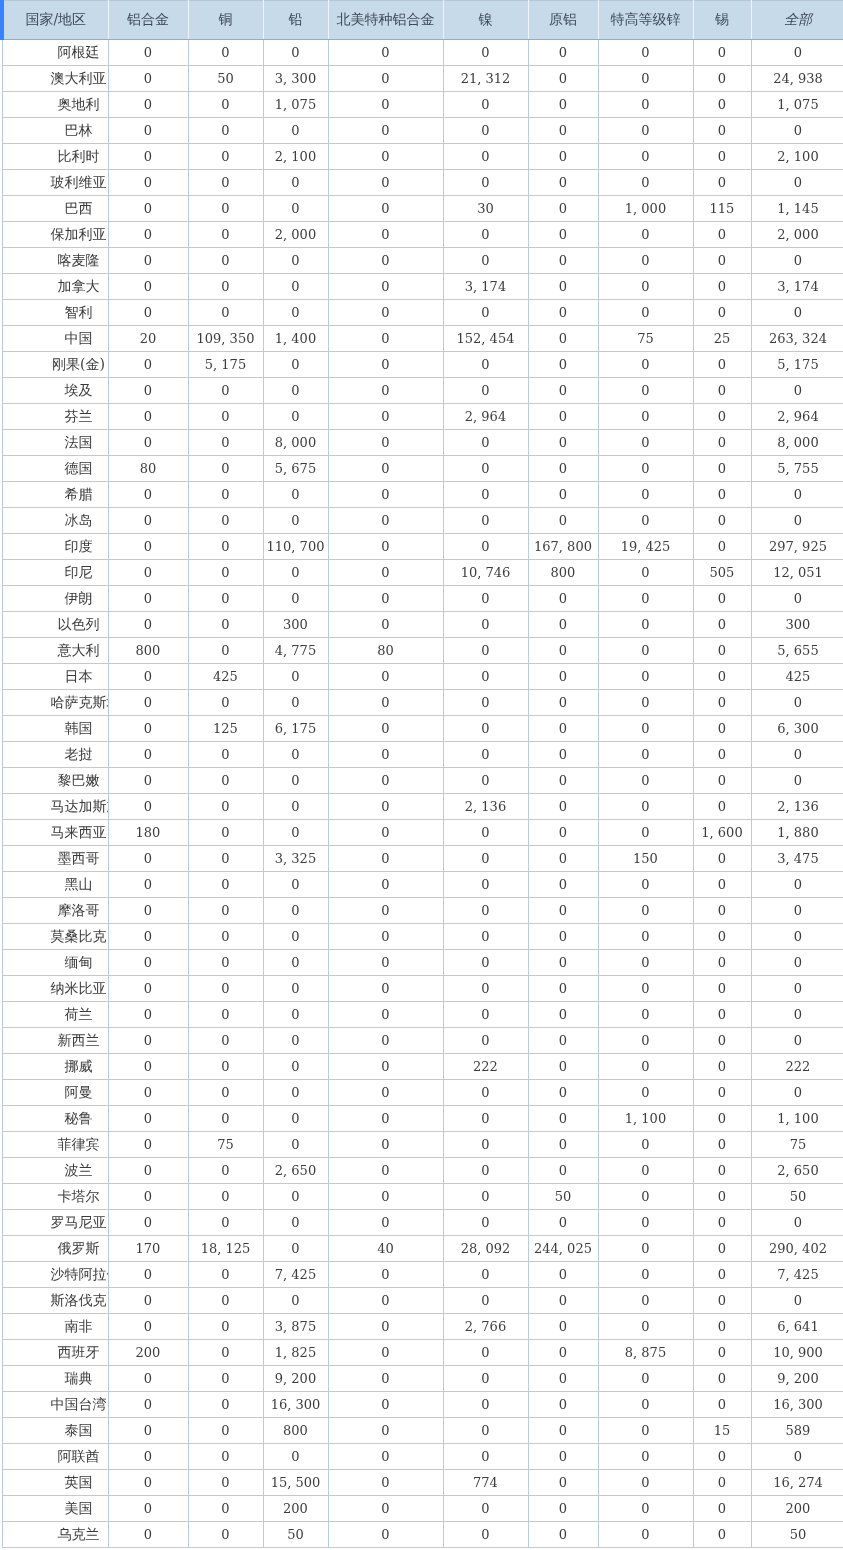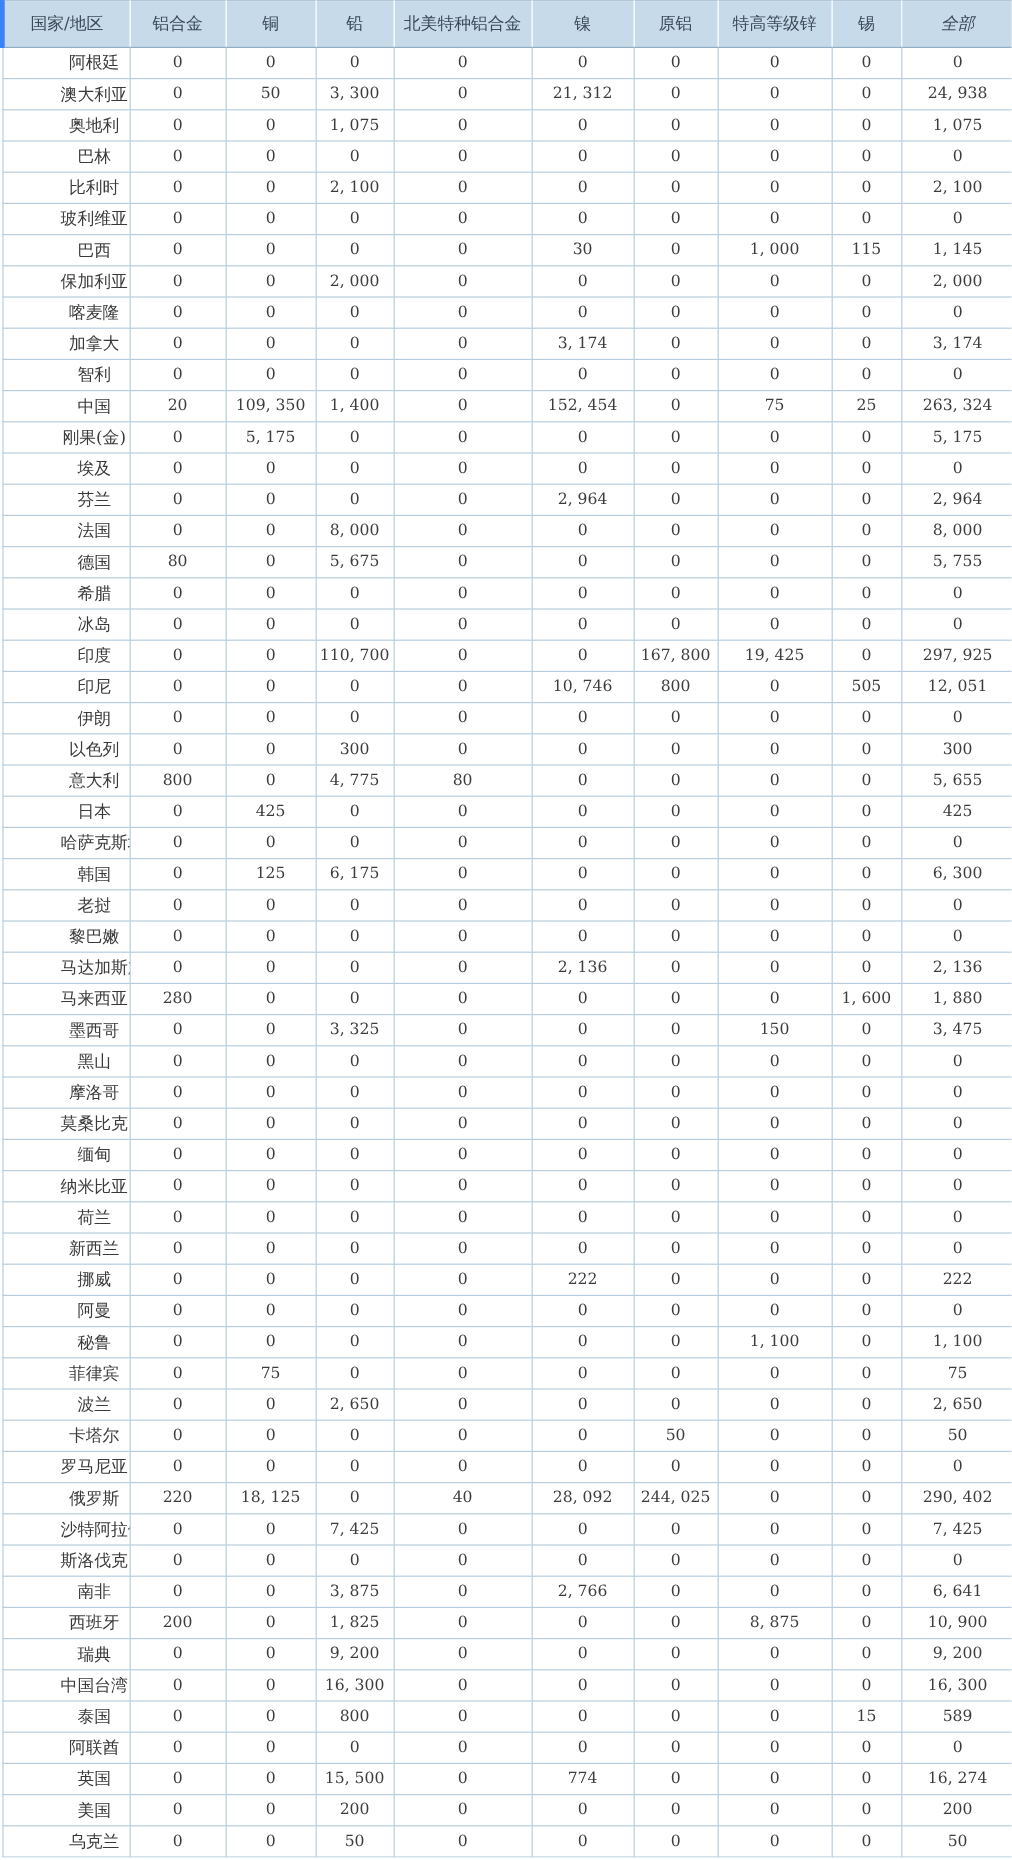--- a/index.html
+++ b/index.html
@@ -436,21 +436,21 @@
         <td>0</td>
         <td>0</td>
         <td>2, 136</td>
         <td>0</td>
         <td>0</td>
         <td>0</td>
         <td>2, 136</td>
       </tr>
       <tr>
         <td class="rowlabel">马来西亚</td>
-        <td>280</td>
+        <td>180</td>
         <td>0</td>
         <td>0</td>
         <td>0</td>
         <td>0</td>
         <td>0</td>
         <td>0</td>
         <td>1, 600</td>
         <td>1, 880</td>
       </tr>
       <tr>
@@ -628,21 +628,21 @@
         <td>0</td>
         <td>0</td>
         <td>0</td>
         <td>0</td>
         <td>0</td>
         <td>0</td>
         <td>0</td>
       </tr>
       <tr>
         <td class="rowlabel">俄罗斯</td>
-        <td>220</td>
+        <td>170</td>
         <td>18, 125</td>
         <td>0</td>
         <td>40</td>
         <td>28, 092</td>
         <td>244, 025</td>
         <td>0</td>
         <td>0</td>
         <td>290, 402</td>
       </tr>
       <tr>

